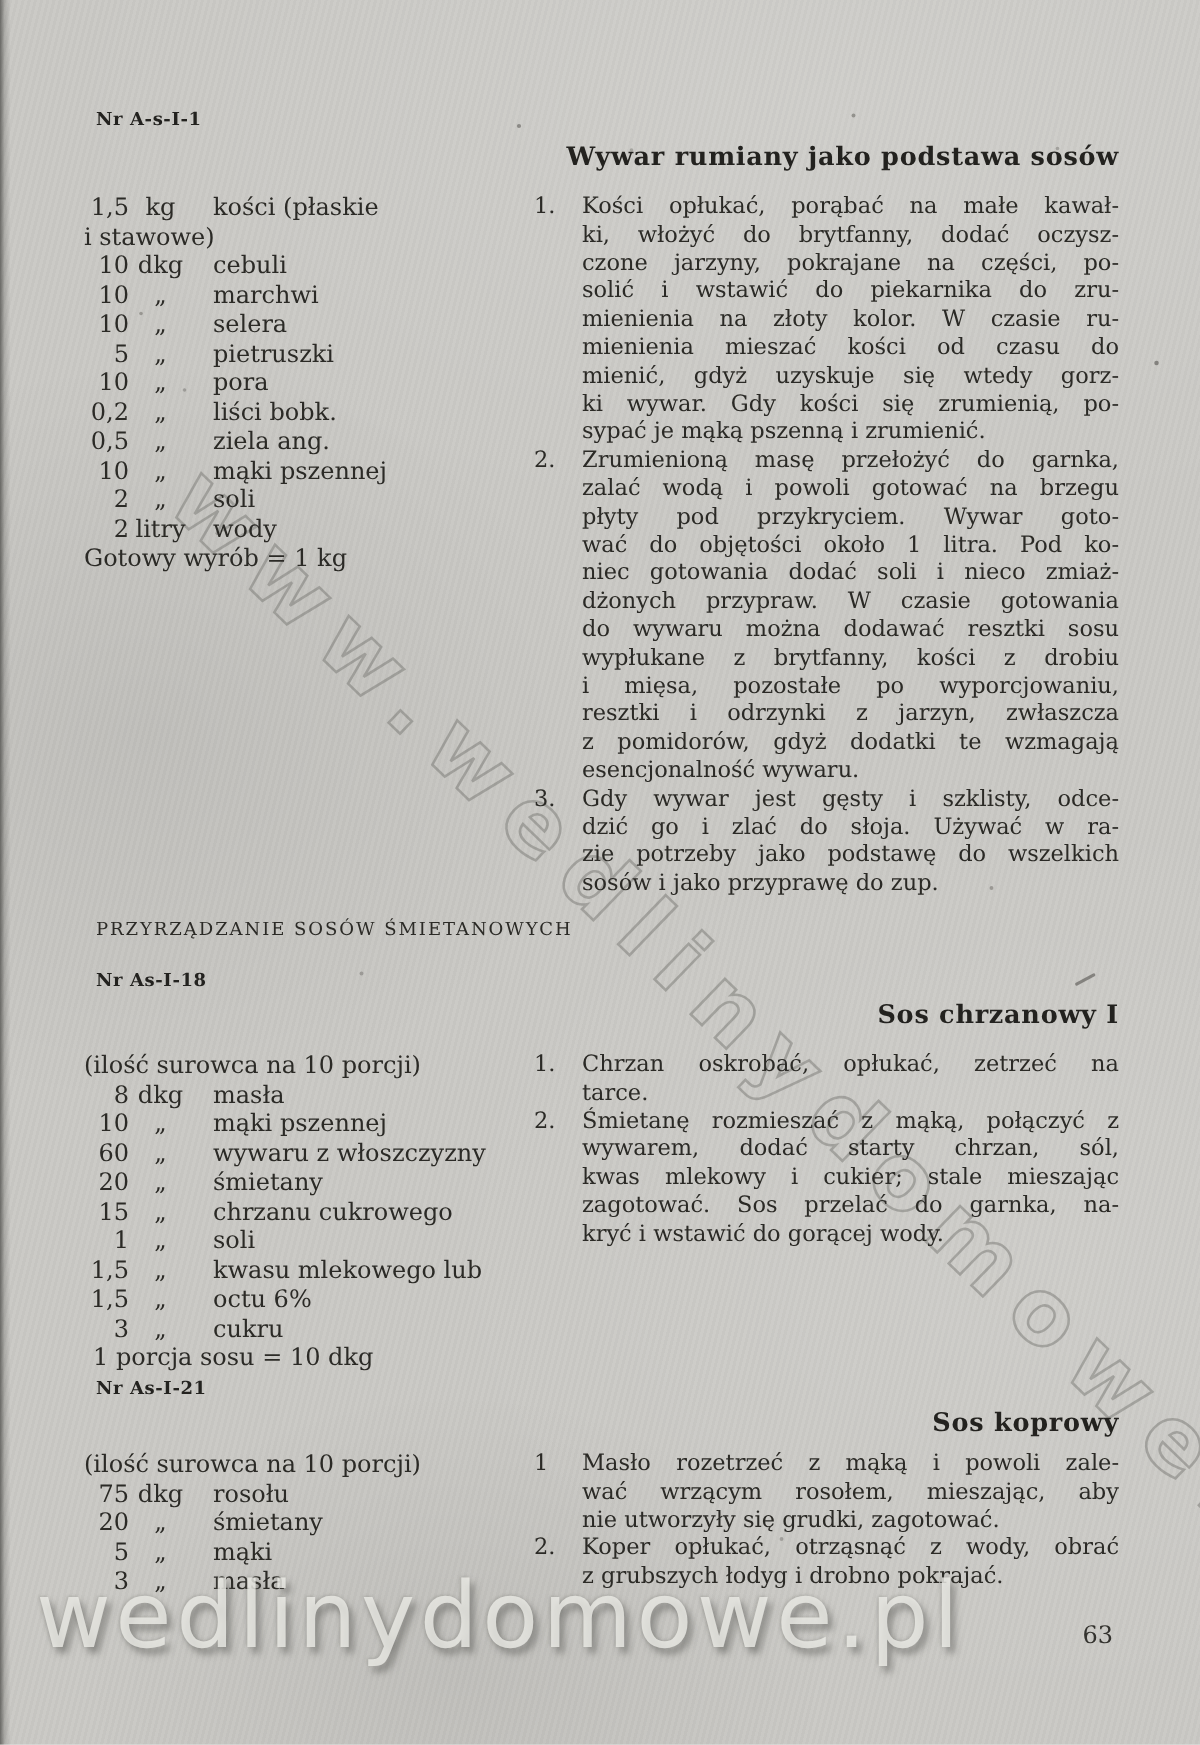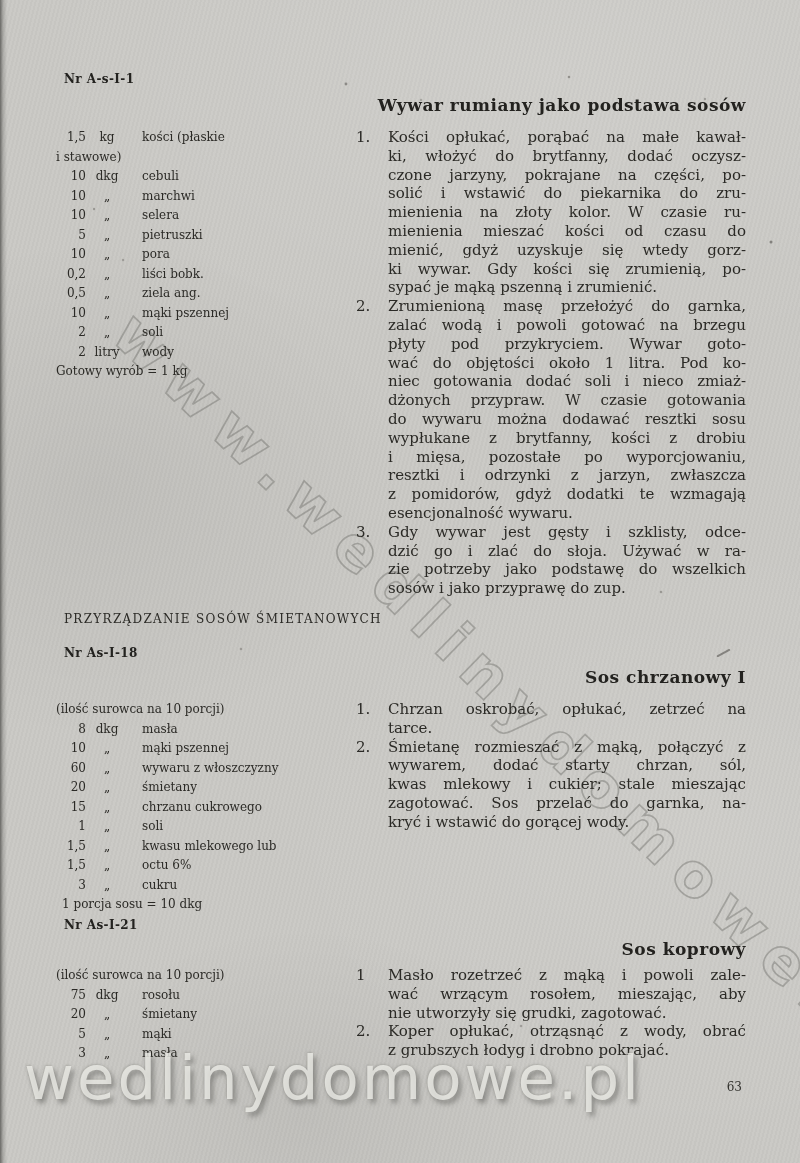--- a/index.html
+++ b/index.html
@@ -13,21 +13,21 @@
       radial-gradient(700px 520px at 86% 72%, rgba(255,255,255,0.08), transparent 60%),
       radial-gradient(420px 320px at 38% 96%, rgba(0,0,0,0.05), transparent 60%),
       repeating-linear-gradient(104deg, rgba(255,255,255,0.025) 0 2px, rgba(0,0,0,0.02) 2px 4px),
       #cac9c5;
   }
   .abs{position:absolute;}
   .rid{font-weight:bold;font-size:12px;letter-spacing:0.4px;color:#23221f;}
   .rtitle{left:64px;width:682px;text-align:right;font-weight:bold;font-size:17px;letter-spacing:0.5px;color:#23221f;}
   .section-h{font-size:12px;letter-spacing:1.3px;color:#2b2a26;}
   
-  .ingcol{width:300px;font-size:12px;}
+  .ingcol{width:300px;font-size:16px;}
   .irow{display:flex;line-height:19.5px;}
   .irow .q{width:30px;text-align:right;flex:none;}
   .irow .u{min-width:34px;text-align:center;flex:none;margin-left:4px;}
   .irow .n{margin-left:18px;white-space:nowrap;}
   .irow.cont .ft{}
   .irow.note .ft{margin-left:0;}
   .irow.flush .ft{margin-left:0;}
   .irow.pfull .ft{margin-left:6px;}
   
   .stepcol{width:390px;font-size:15px;}
@@ -43,21 +43,21 @@
     letter-spacing:13px;white-space:nowrap;color:transparent;
     -webkit-text-stroke:1.7px rgba(104,104,99,0.42);
   }
   .wm-bottom{
     left:24px;top:1042px;width:752px;text-align:left;
     font-family:"DejaVu Sans","Liberation Sans",sans-serif;font-weight:normal;font-size:61px;
     letter-spacing:3px;color:rgba(240,240,235,0.78);
     text-shadow:3px 4px 5px rgba(88,88,83,0.55), -1px -1px 2px rgba(125,125,120,0.30);
     white-space:nowrap;
   }
-  .pageno{right:58px;top:1080px;font-size:12px;color:#33322e;}
+  .pageno{right:58px;top:1080px;font-size:16px;color:#33322e;}
   
   .specks{left:0;top:0;width:2px;height:2px;background:transparent;border-radius:50%;
     box-shadow:
       345px 83px 0 0.4px rgba(62,60,55,0.45),
       568px 76px 0 0.3px rgba(62,60,55,0.40),
       770px 241px 0 0.5px rgba(62,60,55,0.50),
       93px 208px 0 0.2px rgba(62,60,55,0.35),
       122px 259px 0 0.2px rgba(62,60,55,0.30),
       704px 98px 0 0.2px rgba(62,60,55,0.30),
       420px 99px 0 0.2px rgba(62,60,55,0.28),

